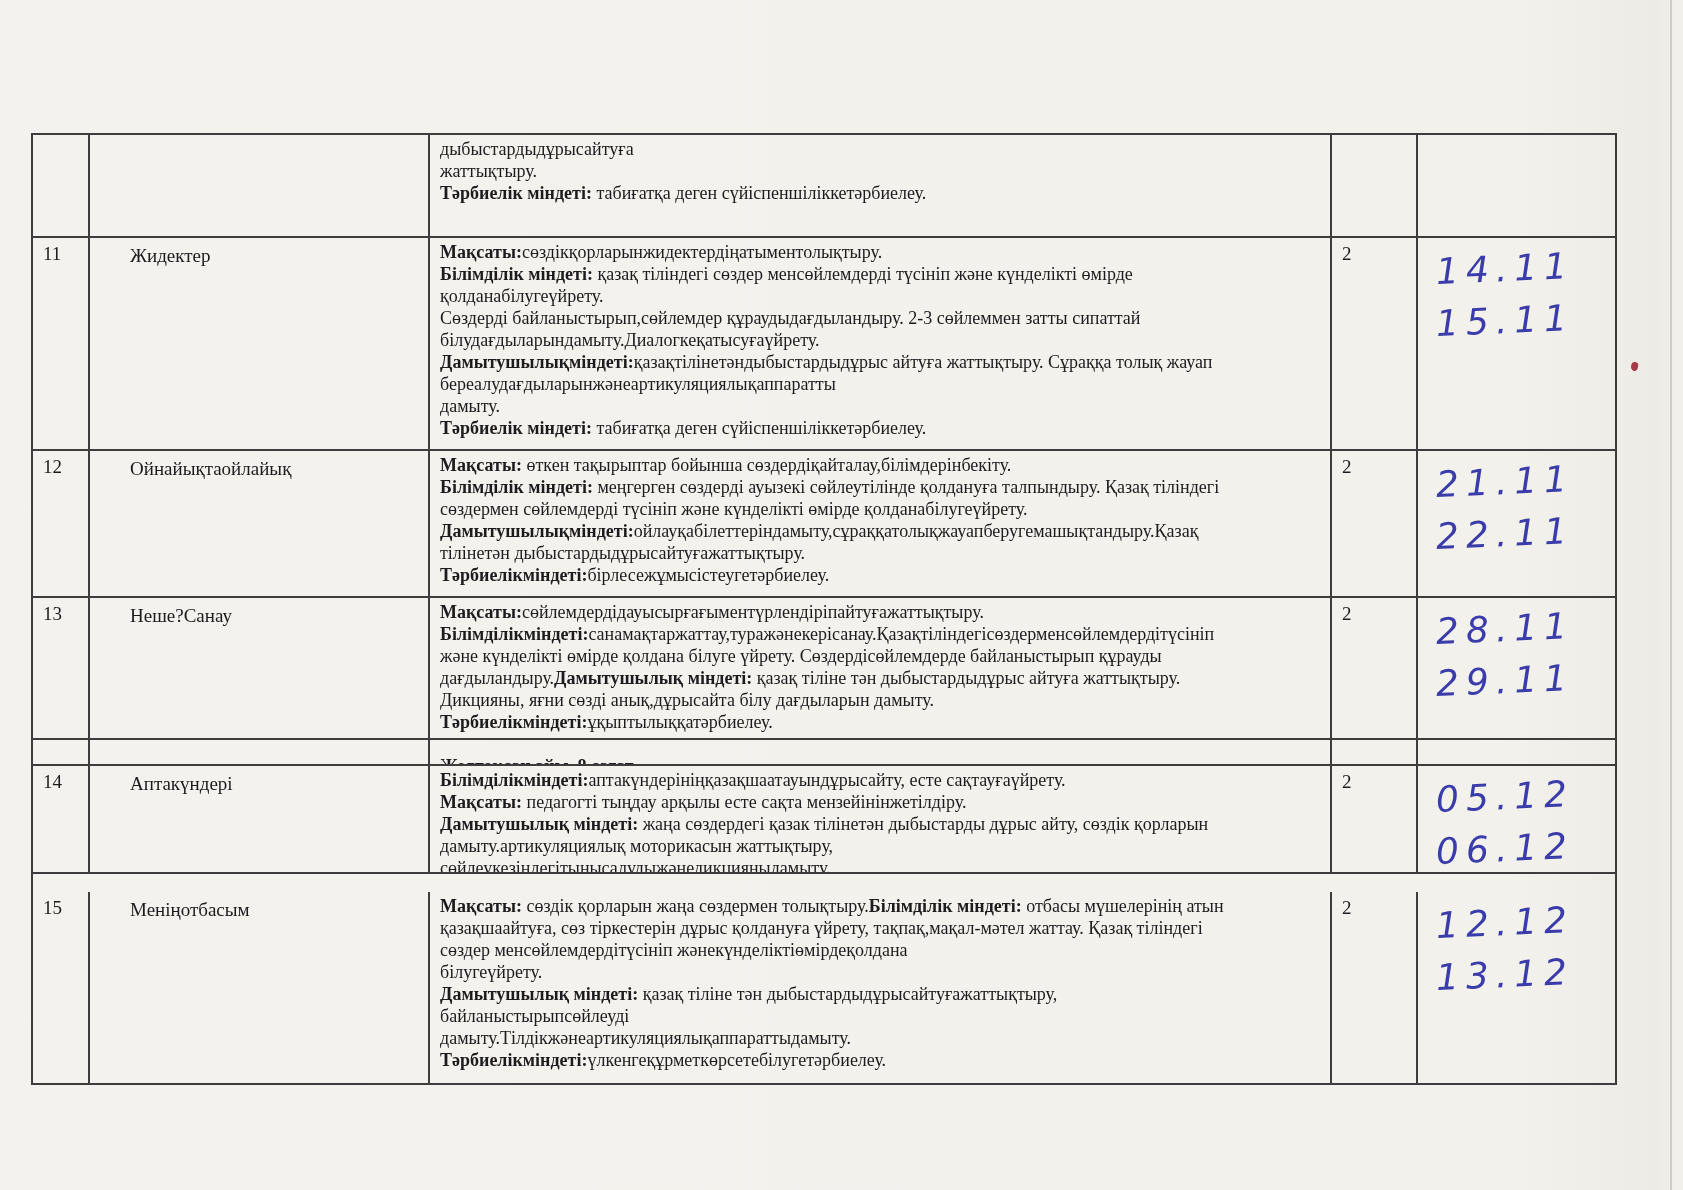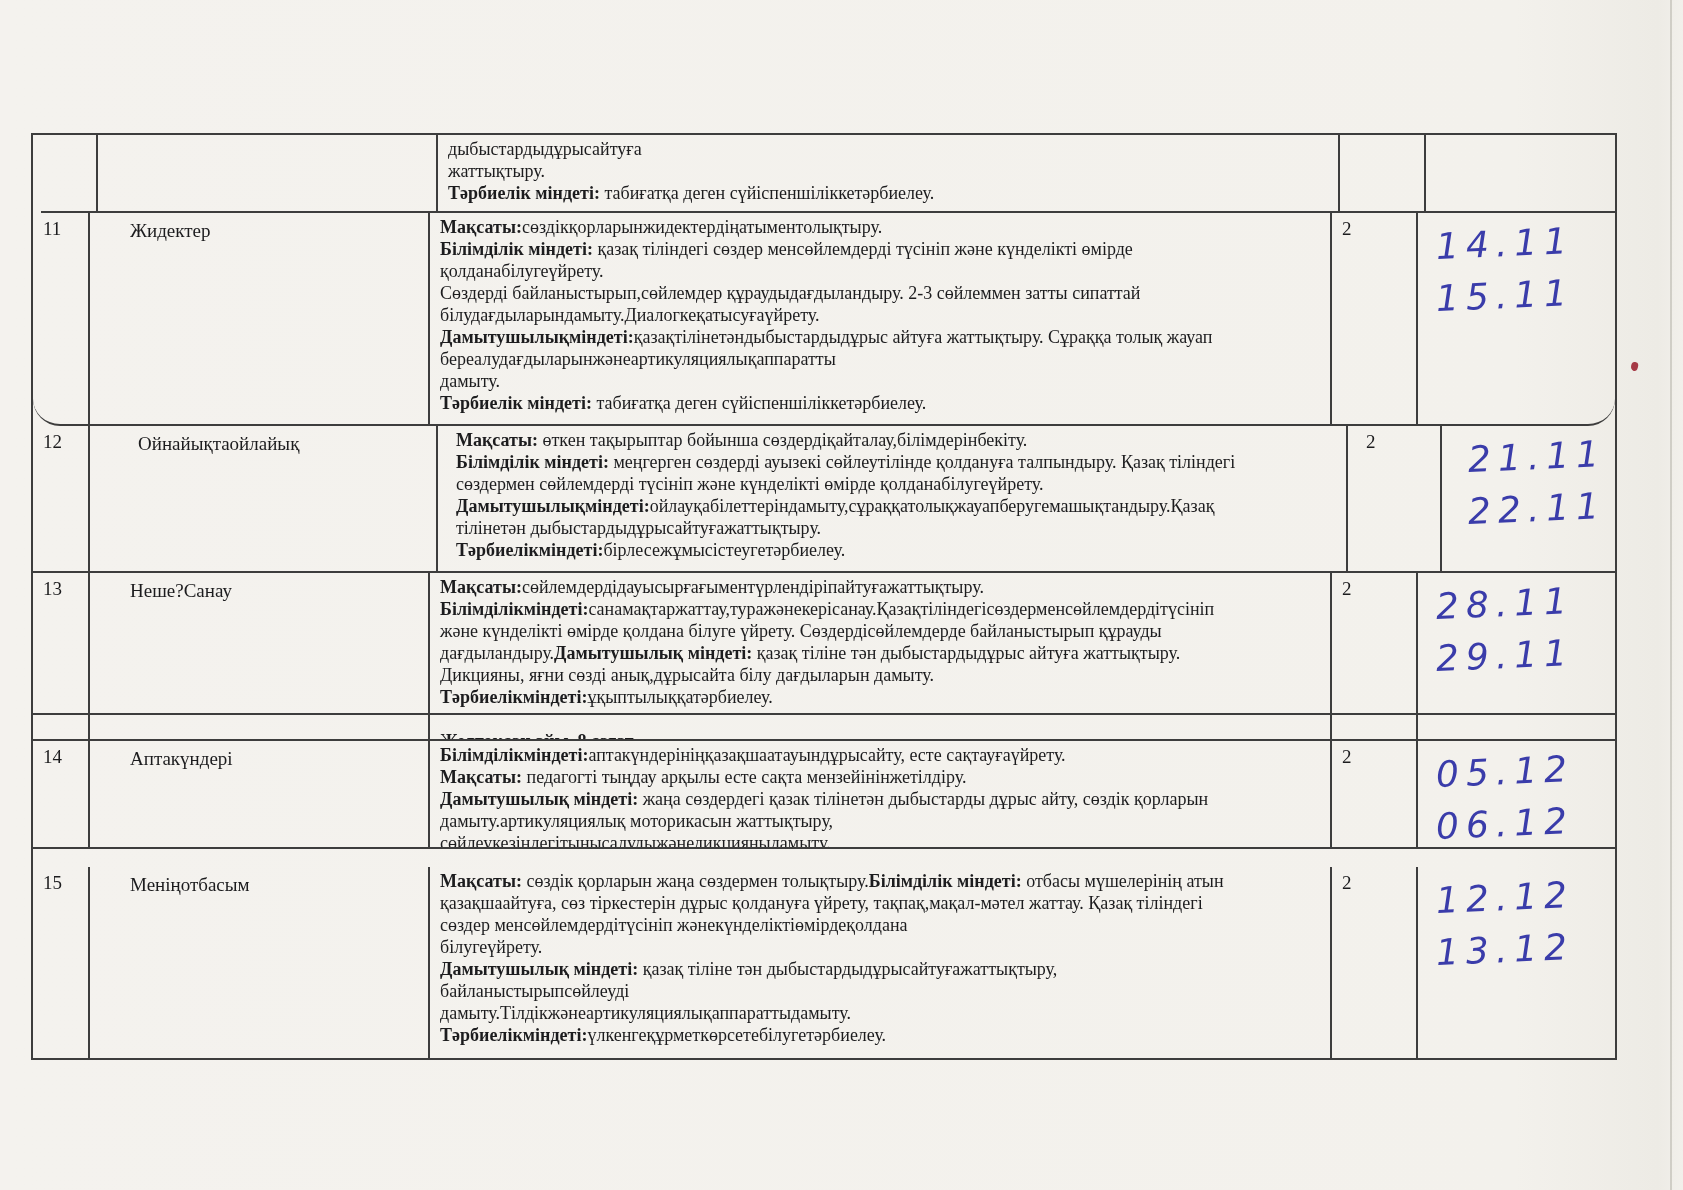--- a/index.html
+++ b/index.html
@@ -51,52 +51,52 @@
   .scan-edge {
     position:absolute; top:0; right:11px; width:2px; height:100%;
     background:rgba(150,145,135,0.35);
   }
 </style>
 </head>
 <body>
 
 <div class="page">
   <div class="table">
-      <div class="row" style="height: 78px; margin-left: 8px;">
+      <div class="row" style="height: 103px;">
         <div class="cell c-num"></div>
         <div class="cell c-topic"></div>
         <div class="cell c-obj">
           <div class="line"><span>дыбыстардыдұрысайтуға</span></div>
           <div class="line"><span>жаттықтыру.</span></div>
           <div class="line"><span class="b">Тәрбиелік міндеті:</span><span> табиғатқа деген сүйіспеншіліккетәрбиелеу.</span></div>
         </div>
         <div class="cell c-hours"></div>
         <div class="cell c-dates"></div>
       </div>
-      <div class="row" style="height: 213px; border-radius: 27px;">
+      <div class="row" style="height: 213px;">
         <div class="cell c-num"><span>11</span></div>
         <div class="cell c-topic"><span>Жидектер</span></div>
         <div class="cell c-obj">
           <div class="line"><span class="b">Мақсаты:</span><span>сөздікқорларынжидектердіңатыментолықтыру.</span></div>
           <div class="line"><span class="b">Білімділік міндеті:</span><span> қазақ тіліндегі сөздер менсөйлемдерді түсініп және күнделікті өмірде</span></div>
           <div class="line"><span>қолданабілугеүйрету.</span></div>
           <div class="line"><span>Сөздерді байланыстырып,сөйлемдер құраудыдағдыландыру. 2-3 сөйлеммен затты сипаттай</span></div>
           <div class="line"><span>білудағдыларындамыту.Диалогкеқатысуғаүйрету.</span></div>
           <div class="line"><span class="b">Дамытушылықміндеті:</span><span>қазақтілінетәндыбыстардыдұрыс айтуға жаттықтыру. Сұраққа толық жауап</span></div>
           <div class="line"><span>береалудағдыларынжәнеартикуляциялықаппаратты</span></div>
           <div class="line"><span>дамыту.</span></div>
           <div class="line"><span class="b">Тәрбиелік міндеті:</span><span> табиғатқа деген сүйіспеншіліккетәрбиелеу.</span></div>
         </div>
         <div class="cell c-hours"><span>2</span></div>
         <div class="cell c-dates">
           <div class="hand">14.11</div>
           <div class="hand">15.11</div>
         </div>
       </div>
-      <div class="row" style="height: 147px; gap: 8px;">
+      <div class="row" style="height: 147px;">
         <div class="cell c-num"><span>12</span></div>
         <div class="cell c-topic"><span>Ойнайықтаойлайық</span></div>
         <div class="cell c-obj">
           <div class="line"><span class="b">Мақсаты:</span><span> өткен тақырыптар бойынша сөздердіқайталау,білімдерінбекіту.</span></div>
           <div class="line"><span class="b">Білімділік міндеті:</span><span> меңгерген сөздерді ауызекі сөйлеутілінде қолдануға талпындыру. Қазақ тіліндегі</span></div>
           <div class="line"><span>сөздермен сөйлемдерді түсініп және күнделікті өмірде қолданабілугеүйрету.</span></div>
           <div class="line"><span class="b">Дамытушылықміндеті:</span><span>ойлауқабілеттеріндамыту,сұраққатолықжауапберугемашықтандыру.Қазақ</span></div>
           <div class="line"><span>тілінетән дыбыстардыдұрысайтуғажаттықтыру.</span></div>
           <div class="line"><span class="b">Тәрбиелікміндеті:</span><span>бірлесежұмысістеугетәрбиелеу.</span></div>
         </div>

